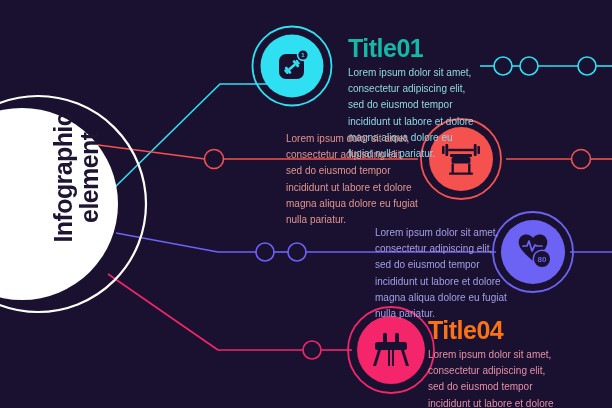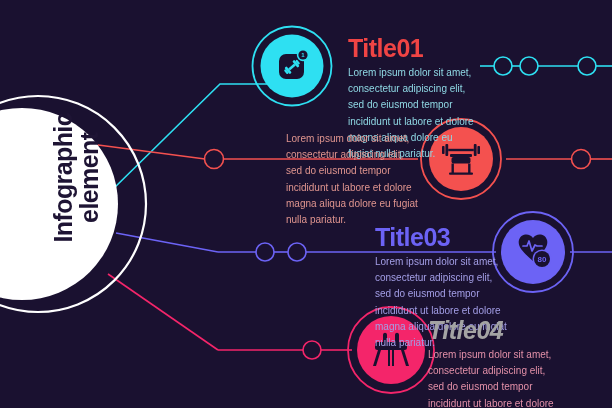--- a/index.html
+++ b/index.html
@@ -48,33 +48,33 @@
     margin: 0 0 4px 0;
     line-height: 1;
   }
   .block .body {
     font-family: "Liberation Sans", sans-serif;
     font-size: 10px;
     line-height: 1.62;
     margin: 0;
   }
   .b1 { left: 348px; top: 36px; width: 130px; }
-  .b1 .ttl { color: #ef4444; }
+  .b1 .ttl { color: #14b8a6; }
   .b1 .body { color: #8fd8e4; }
 
   .b2 { left: 286px; top: 131px; width: 132px; text-align: left; }
   .b2 .ttl { color: #f4514f; }
   .b2 .body { color: #e0958f; }
 
   .b3 { left: 375px; top: 225px; width: 132px; }
   .b3 .ttl { color: #6c63f5; }
   .b3 .body { color: #a39ee6; }
 
   .b4 { left: 428px; top: 318px; width: 132px; }
-  .b4 .ttl { color: #a3a3a3; font-style: italic; }
+  .b4 .ttl { color: #f97316; }
   .b4 .body { color: #e390a8; }
 </style>
 </head>
 <body>
 
 <div id="root">
 
   <svg id="svg-layer" viewBox="0 0 612 408">
 
     <g>
@@ -190,21 +190,20 @@
   <div class="block b1">
     <p class="ttl">Title01</p>
     <p class="body">Lorem ipsum dolor sit amet, consectetur adipiscing elit, sed do eiusmod tempor incididunt ut labore et dolore magna aliqua dolore eu fugiat nulla pariatur.</p>
   </div>
 
   <div class="block b2">
     <p class="body">Lorem ipsum dolor sit amet, consectetur adipiscing elit, sed do eiusmod tempor incididunt ut labore et dolore magna aliqua dolore eu fugiat nulla pariatur.</p>
   </div>
 
   <div class="block b3">
-    <p class="ttl">Title03</p>
     <p class="body">Lorem ipsum dolor sit amet, consectetur adipiscing elit, sed do eiusmod tempor incididunt ut labore et dolore magna aliqua dolore eu fugiat nulla pariatur.</p>
   </div>
 
   <div class="block b4">
     <p class="ttl">Title04</p>
     <p class="body">Lorem ipsum dolor sit amet, consectetur adipiscing elit, sed do eiusmod tempor incididunt ut labore et dolore magna aliqua dolore eu fugiat nulla pariatur.</p>
   </div>
 
 </div>
 

